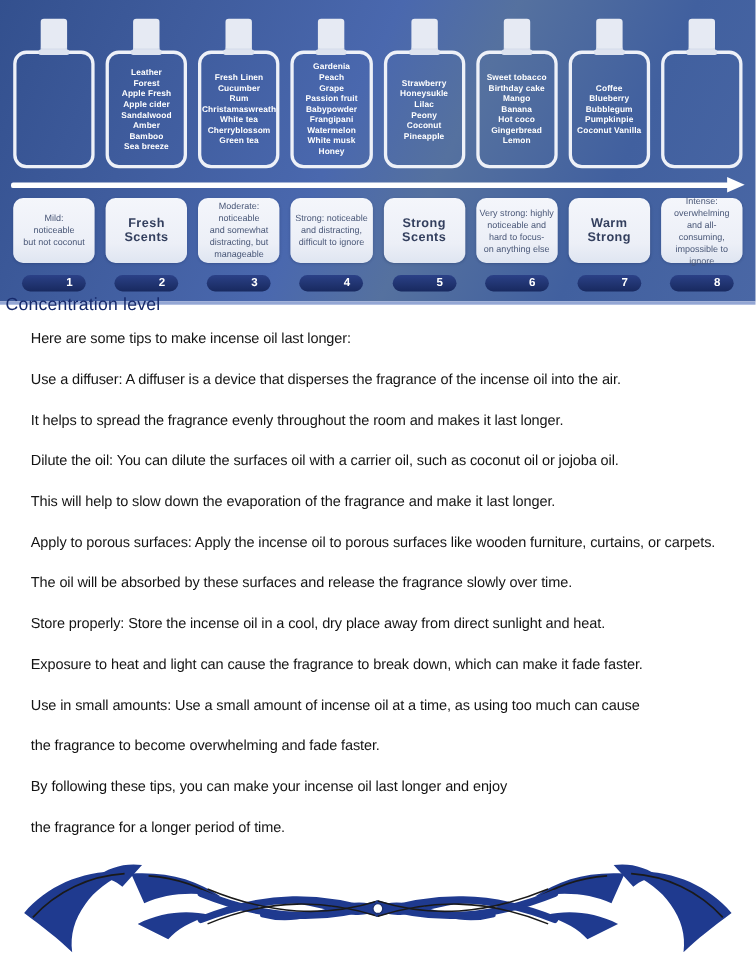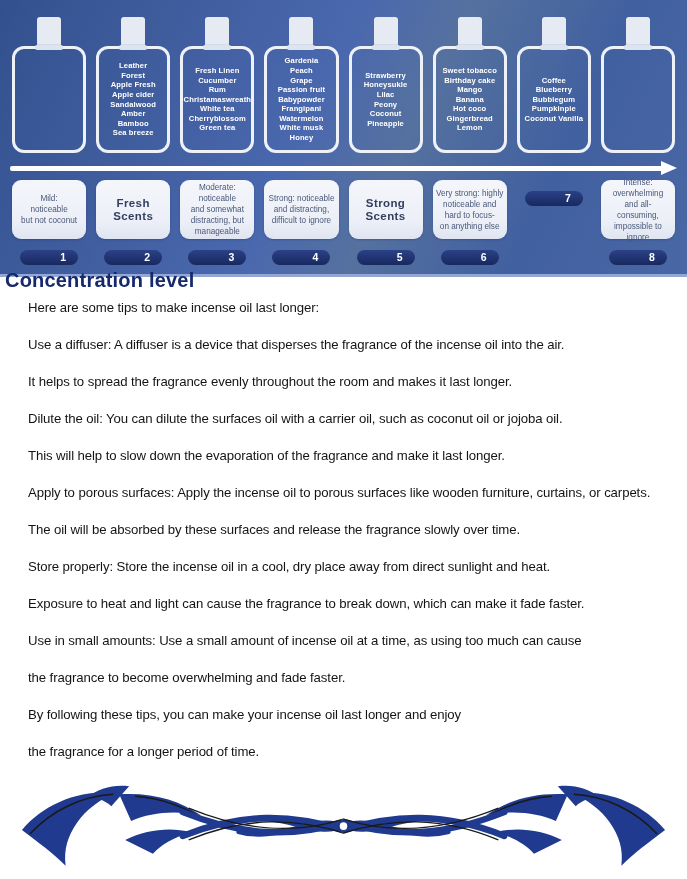--- a/index.html
+++ b/index.html
@@ -57,21 +57,21 @@
 
   
   .pill{
     width:58px;height:15px;margin:11px auto 0;border-radius:8px;
     background:linear-gradient(180deg,#2b4187 0%,#18295f 100%);
     color:#ffffff;font-size:10.5px;font-weight:bold;line-height:15px;
     text-align:right;padding-right:12px;box-sizing:border-box;
   }
 
   .axis-title{
-    margin:4px 0 0 5px;font-size:20px;font-weight:bold;color:#16296b;letter-spacing:0.2px;
+    margin:4px 0 0 5px;font-size:16px;font-weight:normal;color:#16296b;letter-spacing:0.2px;
   }
 
   
   .tips{padding:24px 0 0 28px;}
   .tip-line{
     margin:0 0 23px 0;font-size:13.2px;line-height:14px;color:#141414;
     white-space:nowrap;letter-spacing:-0.1px;
   }
 
   
@@ -218,20 +218,21 @@
 
       <div class="col">
         <div class="level-card lv-desc">Very strong: highly
 noticeable and
 hard to focus-
 on anything else</div>
         <div class="pill">6</div>
       </div>
 
       <div class="col">
+        <div class="level-card lv-title">Warm Strong</div>
         <div class="pill">7</div>
       </div>
 
       <div class="col">
         <div class="level-card lv-desc">Intense:
 overwhelming
 and all-consuming,
 impossible to ignore</div>
         <div class="pill">8</div>
       </div>

